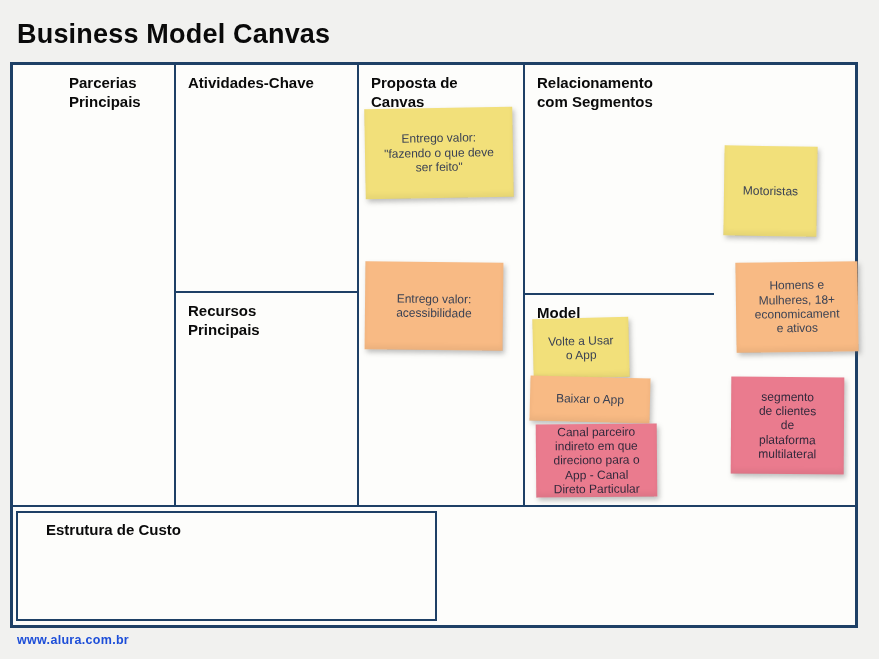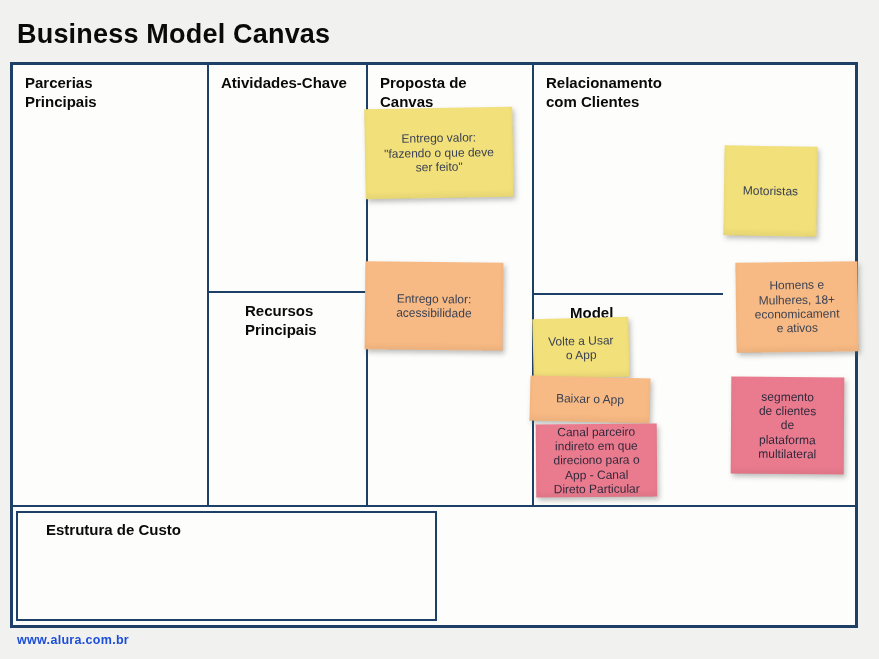--- a/index.html
+++ b/index.html
@@ -27,29 +27,29 @@
     position:absolute;left:10px;top:62px;width:848px;height:566px;
     box-sizing:border-box;border:3px solid var(--navy);
     background:var(--cellbg);
   }
   .main-grid{
     position:absolute;left:0;top:0;width:842px;height:442px;
     display:flex;box-sizing:border-box;border-bottom:2px solid var(--navy);
   }
   .col{box-sizing:border-box;height:100%;background:var(--cellbg);}
   .col + .col{border-left:2px solid var(--navy);}
-  .col-1{width:194px;}
-  .col-2{width:159px;display:flex;flex-direction:column;}
+  .col-1{width:161px;padding-left:44px;}
+  .col-2{width:183px;display:flex;flex-direction:column;}
   .col-3{width:166px;}
   .col-4{width:191px;display:flex;flex-direction:column;}
   .col-5{flex:1;}
   .subcell{box-sizing:border-box;}
   .col-2 .subcell-top{height:226px;}
   .col-4 .subcell-top{height:228px;}
-  .subcell-bottom{flex:1;border-top:2px solid var(--navy);padding-left:24px;}
+  .subcell-bottom{flex:1;border-top:2px solid var(--navy);}
   .cell-header{
     display:block;padding:9px 12px 0 12px;
     font-size:15px;font-weight:bold;line-height:1.25;
     white-space:pre-line;color:#0a0a0a;
   }
   .bottom-row{
     position:absolute;left:3px;top:446px;width:836px;height:110px;display:flex;
   }
   .bottom-cell{box-sizing:border-box;border:2px solid var(--navy);background:var(--cellbg);}
   .cost-cell{width:421px;}
@@ -102,21 +102,21 @@
       </div>
     </div>
 
     <div class="col col-3">
       <span class="cell-header">Proposta de Canvas</span>
     </div>
 
     <div class="col col-4">
       <div class="subcell subcell-top">
         <span class="cell-header">Relacionamento
-com Clientes</span>
+com Segmentos</span>
       </div>
       <div class="subcell subcell-bottom">
         <span class="cell-header">Model</span>
       </div>
     </div>
 
   </div>
 
   <div class="bottom-row">
     <div class="bottom-cell cost-cell">

